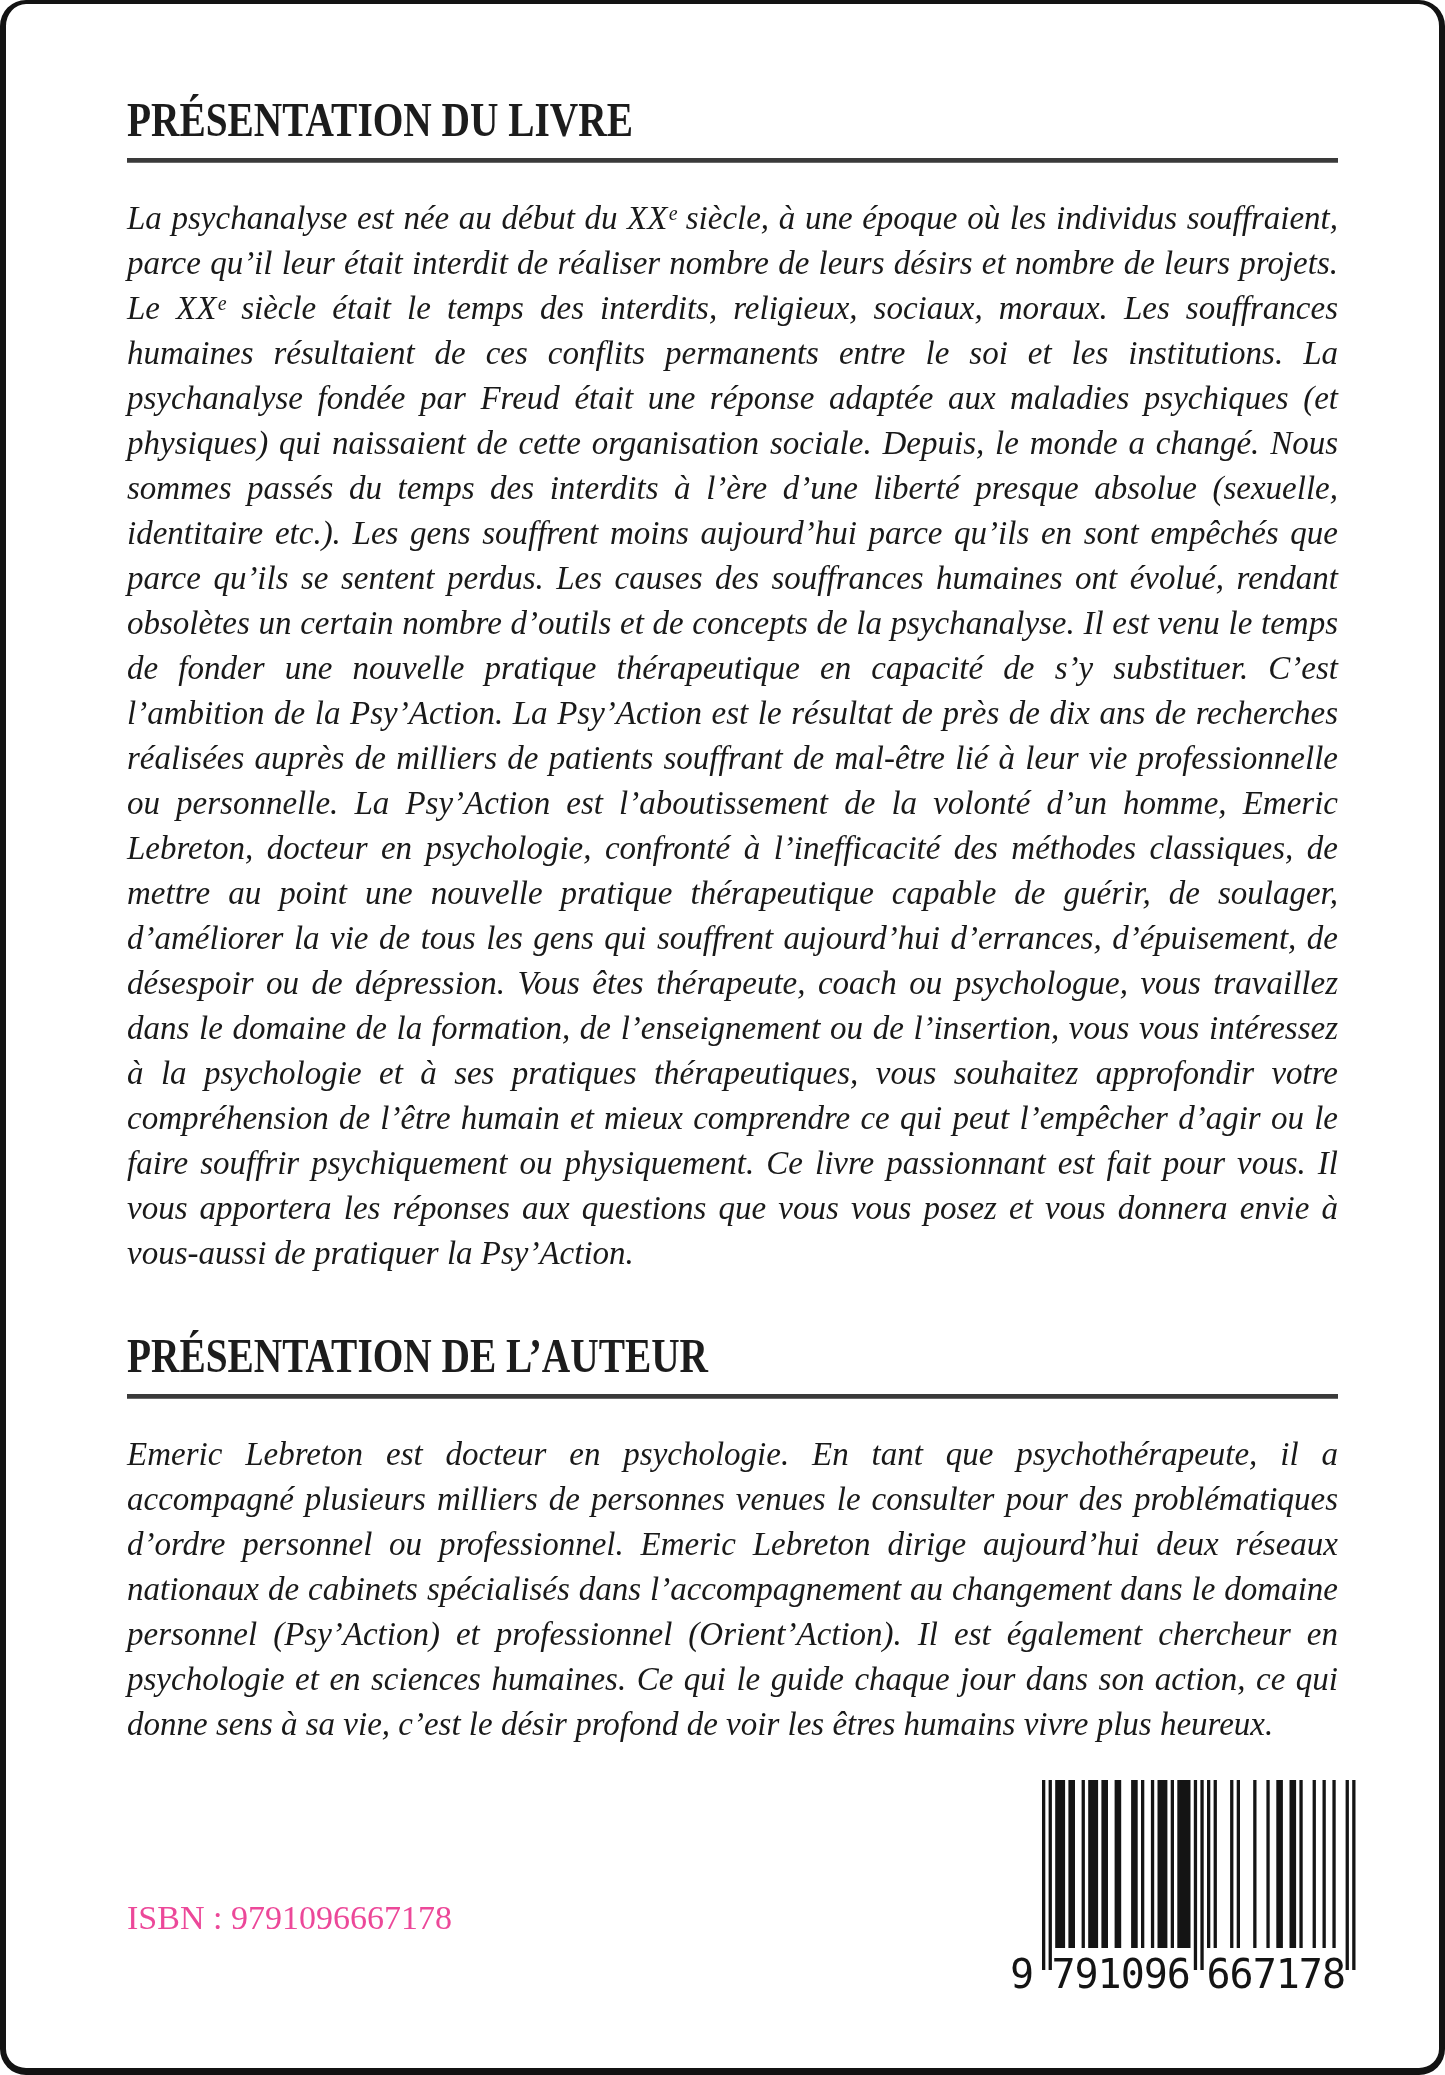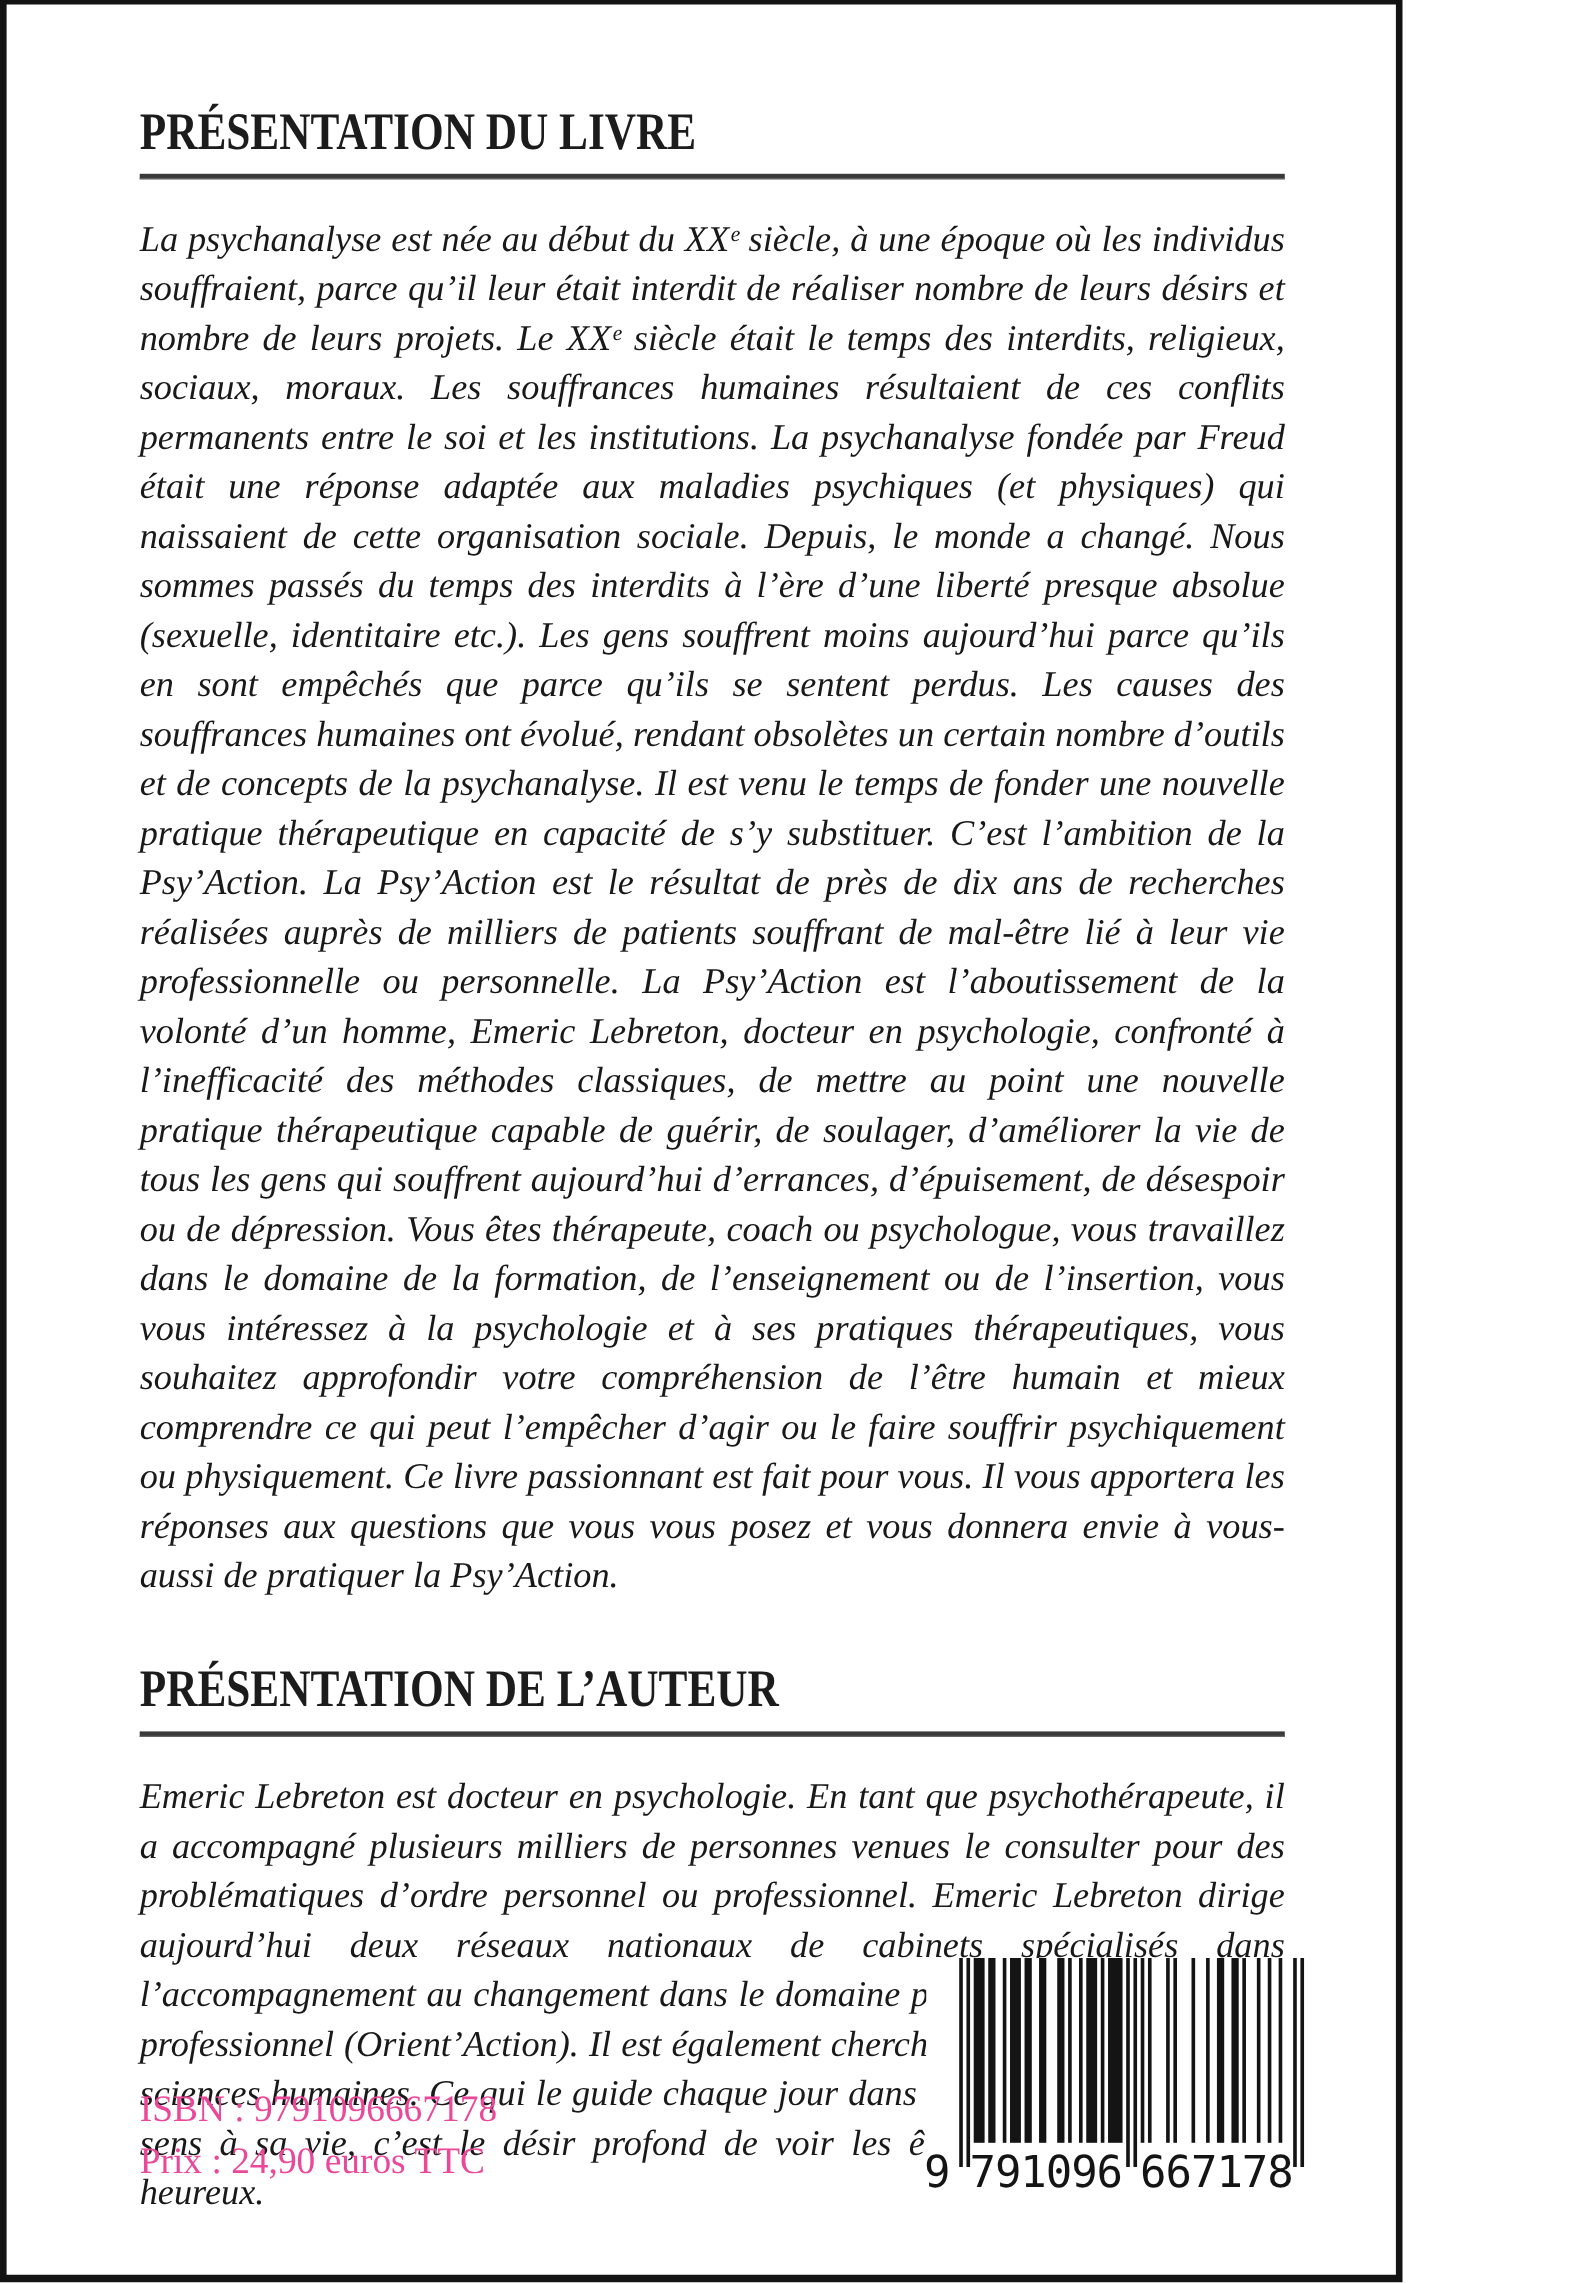--- a/index.html
+++ b/index.html
@@ -1,29 +1,30 @@
 <!DOCTYPE html>
 <html lang="fr"><head>
 <meta charset="utf-8">
 <title>Back cover</title>
 <style>
   html, body { margin: 0; padding: 0; background: #ffffff; }
   .page {
     position: relative;
-    width: 1275px;
+    width: 1445px;
     height: 2075px;
     box-sizing: border-box;
     background: #ffffff;
     border-top: 4px solid #131313;
     border-left: 6px solid #131313;
     border-right: 6px solid #131313;
     border-bottom: 7px solid #131313;
     overflow: hidden;
     font-family: "Liberation Serif", "DejaVu Serif", serif;
     color: #1a1a1a;
+    border-radius: 26px;
   }
   .inner {
     margin-left: 121px;
     margin-right: 101px; 
   }
   .section-heading {
     margin-top: 92px;
     line-height: 1;
     white-space: nowrap;
   }
@@ -85,21 +86,20 @@
     <div class="section-heading second">
       <span class="heading-text">PRÉSENTATION DE L’AUTEUR</span>
     </div>
     <div class="heading-rule"></div>
 
     <p class="body-paragraph">Emeric Lebreton est docteur en psychologie. En tant que psychothérapeute, il a accompagné plusieurs milliers de personnes venues le consulter pour des problématiques d’ordre personnel ou professionnel. Emeric Lebreton dirige aujourd’hui deux réseaux nationaux de cabinets spécialisés dans l’accompagnement au changement dans le domaine personnel (Psy’Action) et professionnel (Orient’Action). Il est également chercheur en psychologie et en sciences humaines. Ce qui le guide chaque jour dans son action, ce qui donne sens à sa vie, c’est le désir profond de voir les êtres humains vivre plus heureux.</p>
   </div>
 
   <div class="footer-block">
     <div>ISBN : 9791096667178</div>
-    <div>Prix : 24,90 euros TTC</div>
   </div>
 
   <div class="barcode-wrap">
     <svg width="345" height="212" viewBox="0 0 345 212" xmlns="http://www.w3.org/2000/svg" aria-hidden="true">
         <rect x="30.00" y="0" width="3.30" height="190" fill="#141414"></rect>
         <rect x="36.60" y="0" width="3.30" height="190" fill="#141414"></rect>
         <rect x="43.20" y="0" width="9.90" height="168" fill="#141414"></rect>
         <rect x="56.40" y="0" width="6.60" height="168" fill="#141414"></rect>
         <rect x="69.60" y="0" width="3.30" height="168" fill="#141414"></rect>
         <rect x="76.20" y="0" width="9.90" height="168" fill="#141414"></rect>

